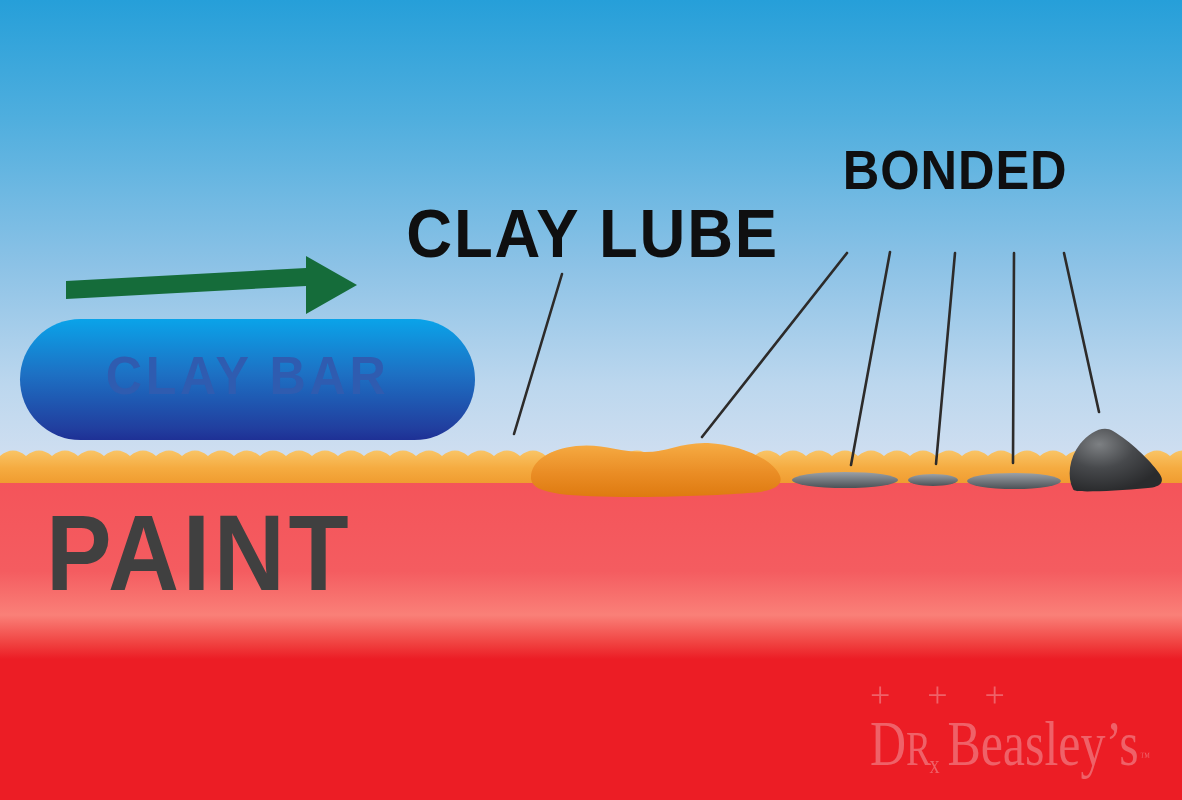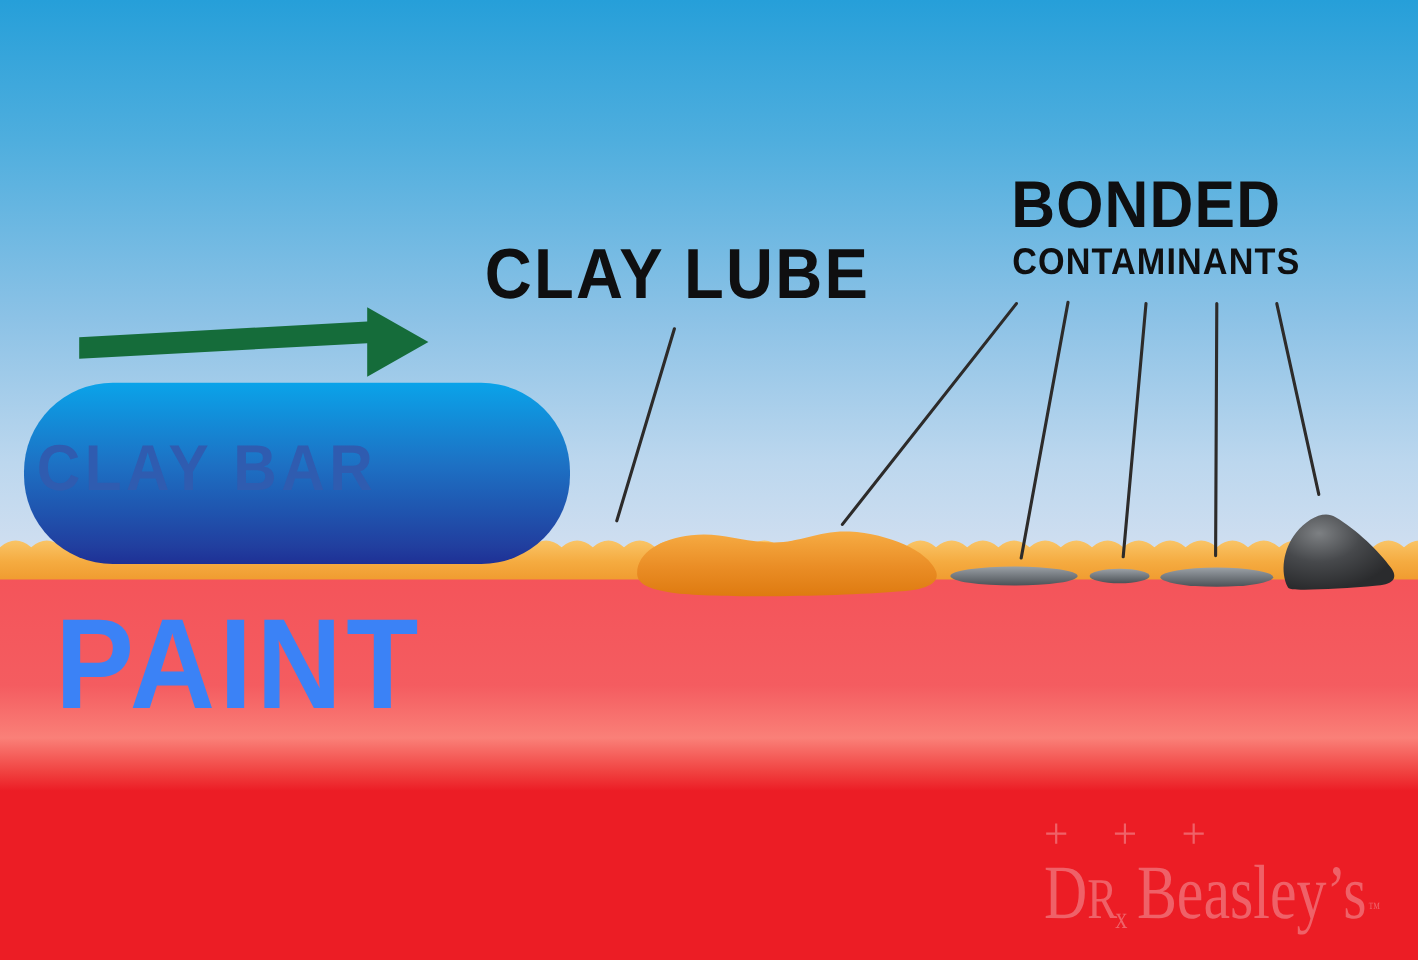--- a/index.html
+++ b/index.html
@@ -10,36 +10,36 @@
   .sky{
     position:absolute;left:0;top:0;width:1182px;height:483px;
     background:linear-gradient(180deg,#269fd9 0px,#4faede 118px,#8cc2e6 265px,#bcd7ee 385px,#d6e1f1 483px);
   }
   .paint{
     position:absolute;left:0;top:481px;width:1182px;height:319px;
     background:linear-gradient(180deg,#f4545a 0px,#f45c60 90px,#fa8078 134px,#f0403f 163px,#ec1d25 178px,#ec1d25 319px);
   }
   svg.shapes{position:absolute;left:0;top:0;width:1182px;height:800px;}
   .claybar{
-    position:absolute;left:20px;top:319px;width:455px;height:151px;
+    position:absolute;left:20px;top:319px;width:455px;height:121px;
     border-radius:74px;
     background:linear-gradient(180deg,#0aa3e9 0%,#1d71c4 45%,#213f9f 90%,#1e3095 100%);
-    display:flex;align-items:center;justify-content:flex-start;
+    display:flex;align-items:center;justify-content:center;
   }
   .claybar .bar-text{
     font-weight:700;font-size:54px;letter-spacing:4px;color:#2f5cb0;
     transform:scaleX(0.93);white-space:nowrap;margin-top:-10px;
   }
   .label{position:absolute;color:#0f0f10;font-weight:700;line-height:1;}
   .label .scale{display:inline-block;transform:scaleX(0.92);transform-origin:center;white-space:nowrap;}
-  .clay-lube{left:390px;top:199px;width:350px;text-align:left;font-size:59px;letter-spacing:2px;}
+  .clay-lube{left:390px;top:199px;width:350px;text-align:right;font-size:69px;letter-spacing:2px;}
   .bonded{left:833px;top:142px;width:245px;text-align:center;}
   .bonded .line1{display:block;font-size:55px;line-height:56px;letter-spacing:1px;}
   .bonded .line2{display:block;font-size:31px;line-height:36px;letter-spacing:1px;margin-top:2px;}
-  .paint-label{left:46px;top:500px;font-size:107px;letter-spacing:4px;color:#3b82f6;}
+  .paint-label{left:46px;top:500px;font-size:107px;letter-spacing:4px;color:#404040;}
   .paint-label .scale{transform-origin:left;transform:scaleX(0.92);}
   .watermark{position:absolute;left:870px;top:680px;width:290px;color:#ef6168;}
   .watermark .plusses{
     font-family:"Liberation Serif",serif;font-size:36px;line-height:30px;
     letter-spacing:14px;font-weight:400;
   }
   .watermark .brand{
     font-family:"Liberation Serif",serif;white-space:nowrap;line-height:64px;
     transform:scaleX(0.78);transform-origin:left bottom;margin-top:2px;
   }
@@ -105,21 +105,20 @@
   <div class="claybar">
     <span class="bar-text">CLAY BAR</span>
   </div>
 
   <div class="label clay-lube">
     <span class="scale">CLAY LUBE</span>
   </div>
 
   <div class="label bonded">
     <span class="line1"><span class="scale">BONDED</span></span>
-    <span class="line2"><span class="scale">CONTAMINANTS</span></span>
   </div>
 
   <div class="label paint-label">
     <span class="scale">PAINT</span>
   </div>
 
   <div class="watermark">
     <div class="plusses">+ + +</div>
     <div class="brand">
       <span class="b-d">D</span><span class="b-r">R</span><span class="b-x">x</span><span class="b-rest">Beasley’s</span><span class="b-tm">™</span>

